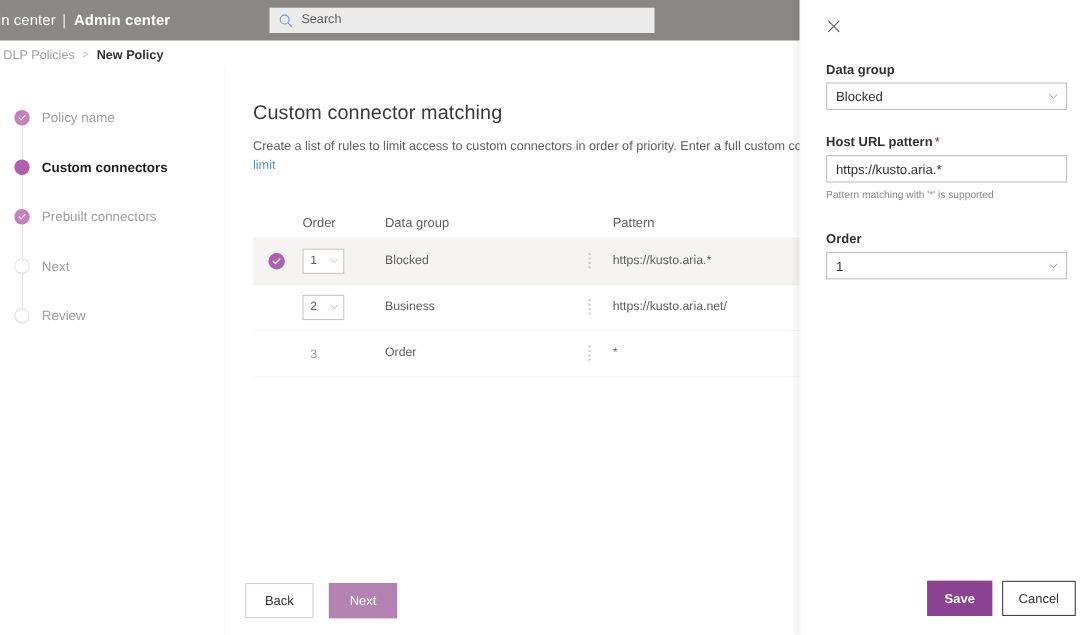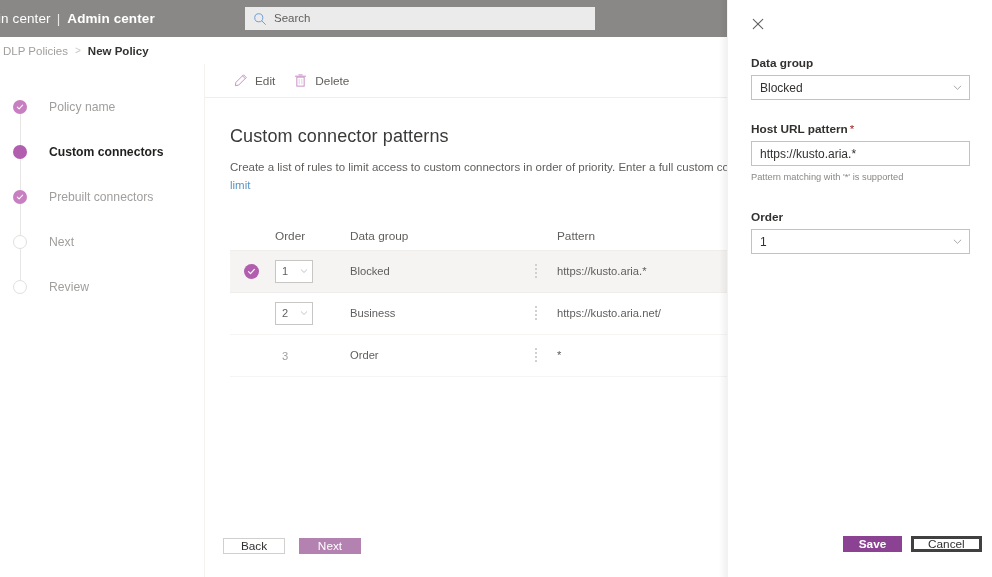--- a/index.html
+++ b/index.html
@@ -97,21 +97,21 @@
     background: #b15eae;
     border: none;
   }
   .step-marker.done { background: #c77fc1; }
   .step-marker.pending {
     border: 1.3px solid #e1dfdd;
     background: #ffffff;
   }
   .step-marker .tick { width: 8px; height: 8px; display: block; }
   .step-label {
-    margin-left: 22px;
+    margin-left: 11px;
     font-size: 12.2px;
     color: #a19f9d;
     white-space: nowrap;
   }
   .step.is-active .step-label { color: #201f1e; font-weight: 600; }
   .step-connector {
     position: absolute;
     left: 19.5px;
     width: 1px;
     background: #e8e6e4;
@@ -208,21 +208,21 @@
   
   .footer {
     position: absolute;
     left: 0; bottom: 0;
     width: 787px; height: 62px;
     background: #ffffff;
     display: flex; align-items: center;
     padding-left: 18px;
   }
   .btn {
-    height: 16px; min-width: 62px;
+    height: 32px; min-width: 62px;
     font-size: 11.8px;
     display: inline-flex; align-items: center; justify-content: center;
     cursor: default;
     padding: 0 14px;
   }
   .btn-secondary {
     background: #ffffff;
     border: 1px solid #d2d0ce;
     color: #323130;
   }
@@ -299,21 +299,21 @@
   }
   .btn-save {
     background: #8c4293;
     border: 1px solid #8c4293;
     color: #ffffff;
     font-weight: 600;
     min-width: 59px;
   }
   .btn-cancel {
     background: #ffffff;
-    border: 3px solid #404040;
+    border: 1px solid #404040;
     color: #323130;
     margin-left: 9px;
     min-width: 59px;
   }
 </style>
 </head>
 <body>
 
 <div class="suite-bar">
   <div class="suite-brand">
@@ -369,42 +369,23 @@
   </div>
 
   <div class="step">
     <span class="step-marker pending"></span>
     <span class="step-label">Review</span>
   </div>
 </div>
 
 <div class="main">
 
-  <div class="cmdbar">
-    <div class="cmd-btn">
-      <svg class="cmd-icon" viewBox="0 0 16 16">
-        <path d="M11.2 1.9l2.9 2.9-8.1 8.1-3.5.6.6-3.5z" fill="none" stroke="#c98fc6" stroke-width="1.05" stroke-linejoin="round"></path>
-        <line x1="10.1" y1="3.0" x2="13.0" y2="5.9" stroke="#c98fc6" stroke-width="1.05"></line>
-      </svg>
-      <span class="cmd-label">Edit</span>
-    </div>
-    <div class="cmd-btn">
-      <svg class="cmd-icon" viewBox="0 0 16 16">
-        <rect x="4.1" y="4.4" width="7.8" height="9.6" fill="none" stroke="#c98fc6" stroke-width="1.05"></rect>
-        <line x1="2.6" y1="3.4" x2="13.4" y2="3.4" stroke="#c98fc6" stroke-width="1.05" stroke-linecap="round"></line>
-        <line x1="6.3" y1="2.0" x2="9.7" y2="2.0" stroke="#c98fc6" stroke-width="1.05" stroke-linecap="round"></line>
-        <line x1="6.6" y1="6.4" x2="6.6" y2="12.0" stroke="#e2c2e0" stroke-width=".9"></line>
-        <line x1="9.4" y1="6.4" x2="9.4" y2="12.0" stroke="#e2c2e0" stroke-width=".9"></line>
-      </svg>
-      <span class="cmd-label">Delete</span>
-    </div>
-  </div>
 
   <div class="content-pad">
-    <h1 class="section-title">Custom connector patterns</h1>
+    <h1 class="section-title">Custom connector matching</h1>
     <p class="section-desc"><span>Create a list of rules to limit access to custom connectors in order of priority. Enter a full custom connector U</span><br><span class="more">limit</span></p>
 
     <div class="tbl">
       <div class="tbl-head">
         <div class="c-check"></div>
         <div class="c-order th">Order</div>
         <div class="c-group th">Data group</div>
         <div class="c-dots"></div>
         <div class="c-pattern th">Pattern</div>
       </div>

